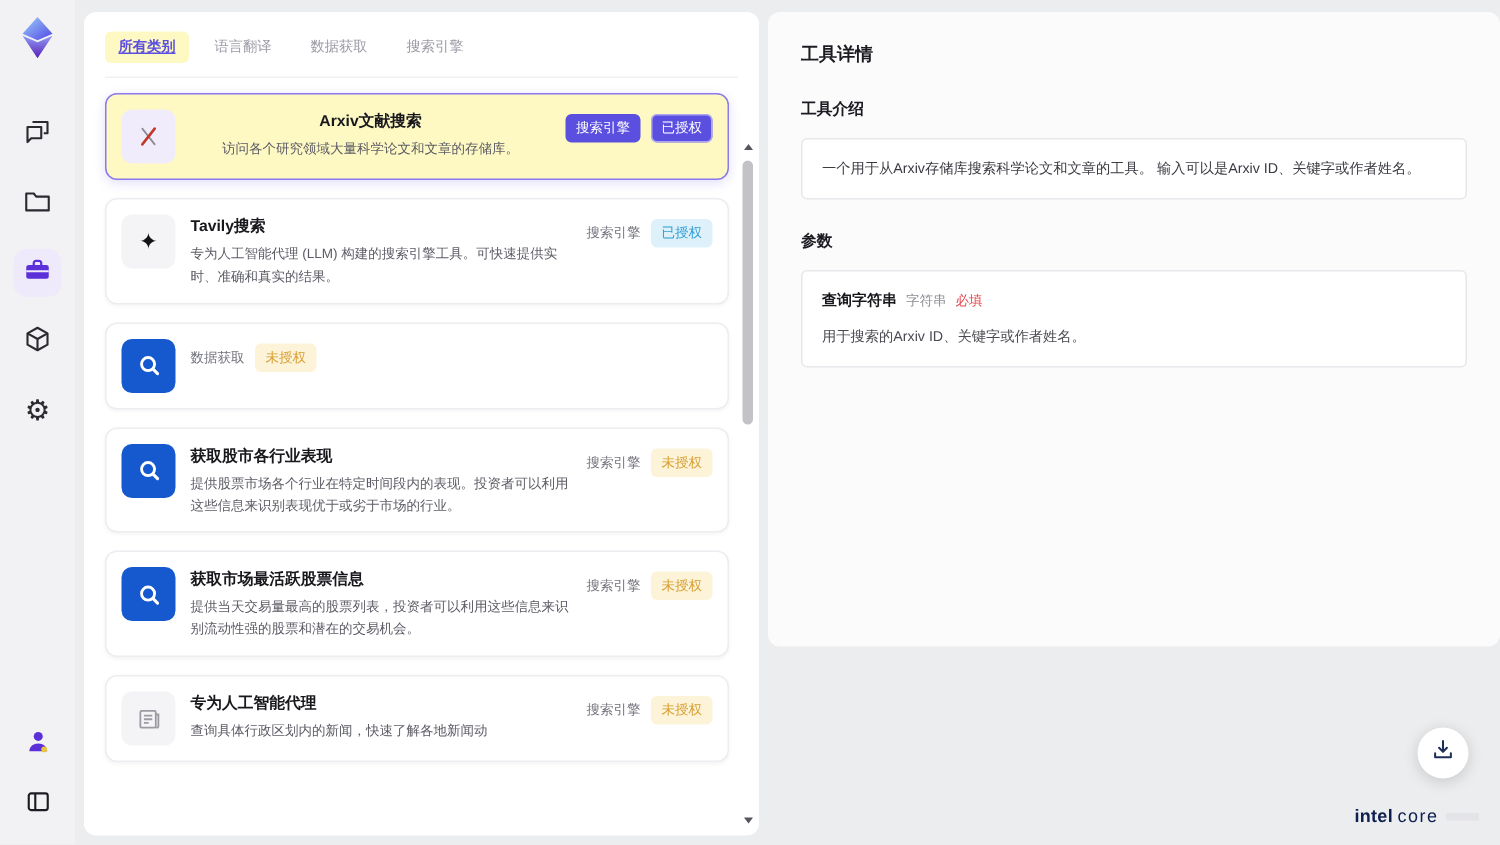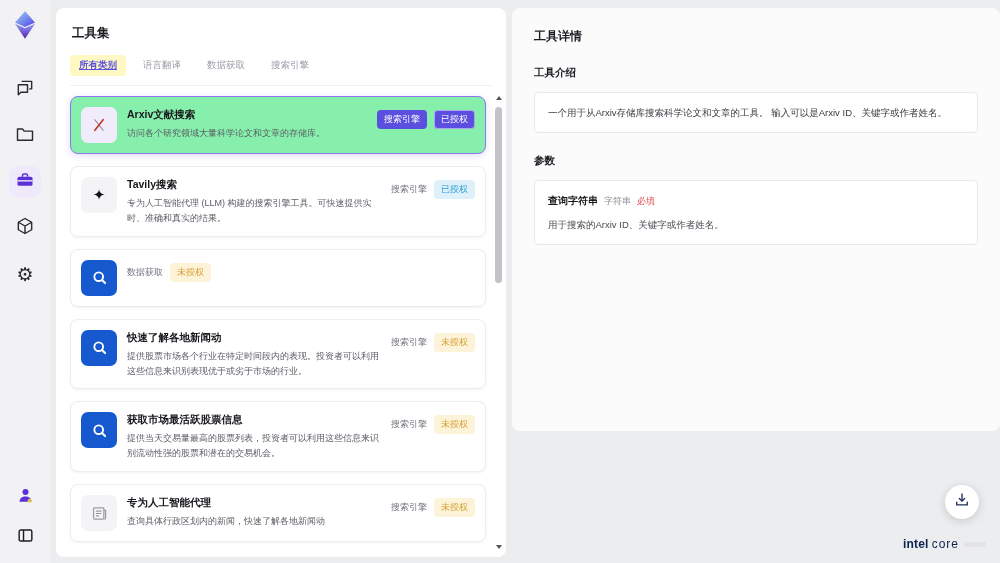--- a/index.html
+++ b/index.html
@@ -21,21 +21,21 @@
   
   .main-panel { position:absolute; left:56px; top:8px; width:450px; height:549px;
     background:#fff; border-radius:8px; overflow:hidden; }
   .main-title { font-size:12.5px; font-weight:bold; padding:17px 16px 0; }
   .tabs { display:flex; gap:8px; margin:13px 14px 0; padding-bottom:9px; border-bottom:1px solid #f1f1f4; }
   .tab { font-size:9.5px; color:#9b9ba6; padding:4px 9px; border-radius:4px; cursor:pointer; white-space:nowrap; }
   .tab.active { background:#fef9c3; color:#5b4fe0; font-weight:bold;text-decoration:underline; }
   .tool-list { padding:10px 20px 0 14px; }
   .tool-card { display:flex; gap:10px; padding:10px; margin-bottom:12px; background:#fff;
     border:1px solid #ededf1; border-radius:8px; box-shadow:0 1px 3px rgba(20,20,43,.05); cursor:pointer; }
-  .tool-card.selected { background:#86efac; border:1.5px solid #8a79ec; box-shadow:0 2px 7px rgba(91,79,224,.18); }
+  .tool-card.selected { background:#fef9c3; border:1.5px solid #8a79ec; box-shadow:0 2px 7px rgba(91,79,224,.18);text-align:center; }
   .tool-icon { width:36px; height:36px; border-radius:7px; flex:none;
     display:flex; align-items:center; justify-content:center; }
   .icon-arxiv { background:#f1ecfb; }
   .icon-tavily { background:#f4f4f6; font-size:15px; color:#131318; }
   .icon-blue-search { background:#1659cf; }
   .icon-newspaper { background:#f4f4f6; }
   .card-body { flex:1; min-width:0; padding-top:1px; }
   .tool-name { font-size:10.5px; font-weight:bold; color:#17171c; margin-bottom:4px; }
   .tool-desc { font-size:9px; color:#5c5c66; line-height:1.65; }
   .card-right { display:flex; gap:7px; align-items:flex-start; flex:none; padding-top:3px; }
@@ -144,21 +144,20 @@
         <svg viewBox="0 0 24 24" width="19" height="19" fill="none" stroke="#1c1c22" stroke-width="1.8">
           <rect x="4" y="5" width="16" height="14" rx="2"></rect>
           <line x1="9.5" y1="5" x2="9.5" y2="19"></line>
         </svg>
       </span>
     </div>
   </div>
 </div>
 
 <div class="main-panel">
-  <div class="main-title">工具集</div>
   <div class="tabs">
     <span class="tab active">所有类别</span>
     <span class="tab">语言翻译</span>
     <span class="tab">数据获取</span>
     <span class="tab">搜索引擎</span>
   </div>
   <div class="tool-list">
       <div class="tool-card selected was-authorized">
     <div class="tool-icon icon-arxiv">
           <svg viewBox="0 0 24 24" width="18" height="18" stroke-linecap="round">
@@ -199,21 +198,21 @@
     </div>
   </div>
       <div class="tool-card was-unauthorized">
     <div class="tool-icon icon-blue-search">
           <svg viewBox="0 0 24 24" width="19" height="19" fill="none">
             <circle cx="11" cy="11" r="5.5" stroke="#fff" stroke-width="2.4"></circle>
             <line x1="15.2" y1="15.2" x2="19" y2="19" stroke="#fff" stroke-width="2.6" stroke-linecap="round"></line>
           </svg>
         </div>
     <div class="card-body">
-      <div class="tool-name">快速了解各地新闻动</div>
+      <div class="tool-name">获取股市各行业表现</div>
       <div class="tool-desc">提供股票市场各个行业在特定时间段内的表现。投资者可以利用这些信息来识别表现优于或劣于市场的行业。</div>
     </div>
     <div class="card-right">
       <span class="badge badge-category">搜索引擎</span>
       <span class="badge badge-status unauthorized">未授权</span>
     </div>
   </div>
       <div class="tool-card was-unauthorized">
     <div class="tool-icon icon-blue-search">
           <svg viewBox="0 0 24 24" width="19" height="19" fill="none">

